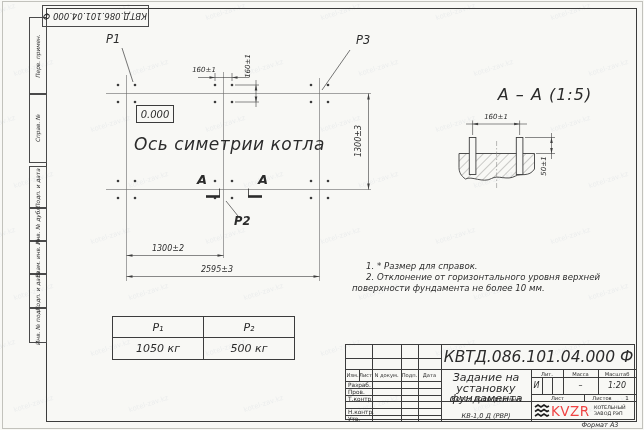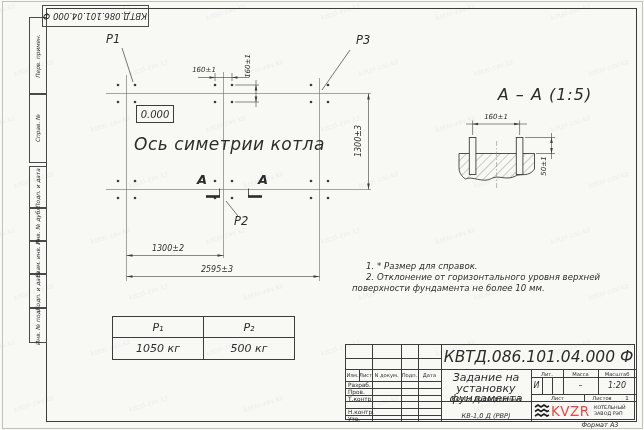--- a/index.html
+++ b/index.html
@@ -234,21 +234,21 @@
         <line x1="551.5" y1="133" x2="551.5" y2="159"></line>
         <path d="M551.5 137.5 L550.2 143 L552.8 143 Z" fill="#3c3c3c" stroke="none"></path>
         <path d="M551.5 153.5 L550.2 148 L552.8 148 Z" fill="#3c3c3c" stroke="none"></path>
       </g>
       <text font-size="7" text-anchor="middle" transform="rotate(-90 546 166)" x="546" y="166">50±1</text>
     </g>
   </svg>
 
   <div class="drawtxt" style="left:106px;top:32px;font-size:11.5px;">Р1</div>
   <div class="drawtxt" style="left:344px;top:33px;font-size:11.5px;margin-left:12px;">Р3</div>
-  <div class="drawtxt" style="left:234px;top:214px;font-size:11.5px;">Р2</div>
+  <div class="drawtxt" style="left:234px;top:214px;font-size:11.5px;font-weight:bold;">Р2</div>
   <div id="zero-box">0.000</div>
   <div class="drawtxt" style="left:134px;top:134px;font-size:17px;letter-spacing:0.5px;">Ось симетрии котла</div>
   <div class="drawtxt" style="left:197px;top:172px;font-size:13px;font-weight:600;">А</div>
   <div class="drawtxt" style="left:258px;top:172px;font-size:13px;font-weight:600;">А</div>
 
   <div class="drawtxt" style="left:440px;top:85px;width:210px;text-align:center;font-size:16px;letter-spacing:1px;">А – А (1:5)</div>
 
   <div id="wtable">
     <div class="row">
       <div class="cell">Р₁</div>

